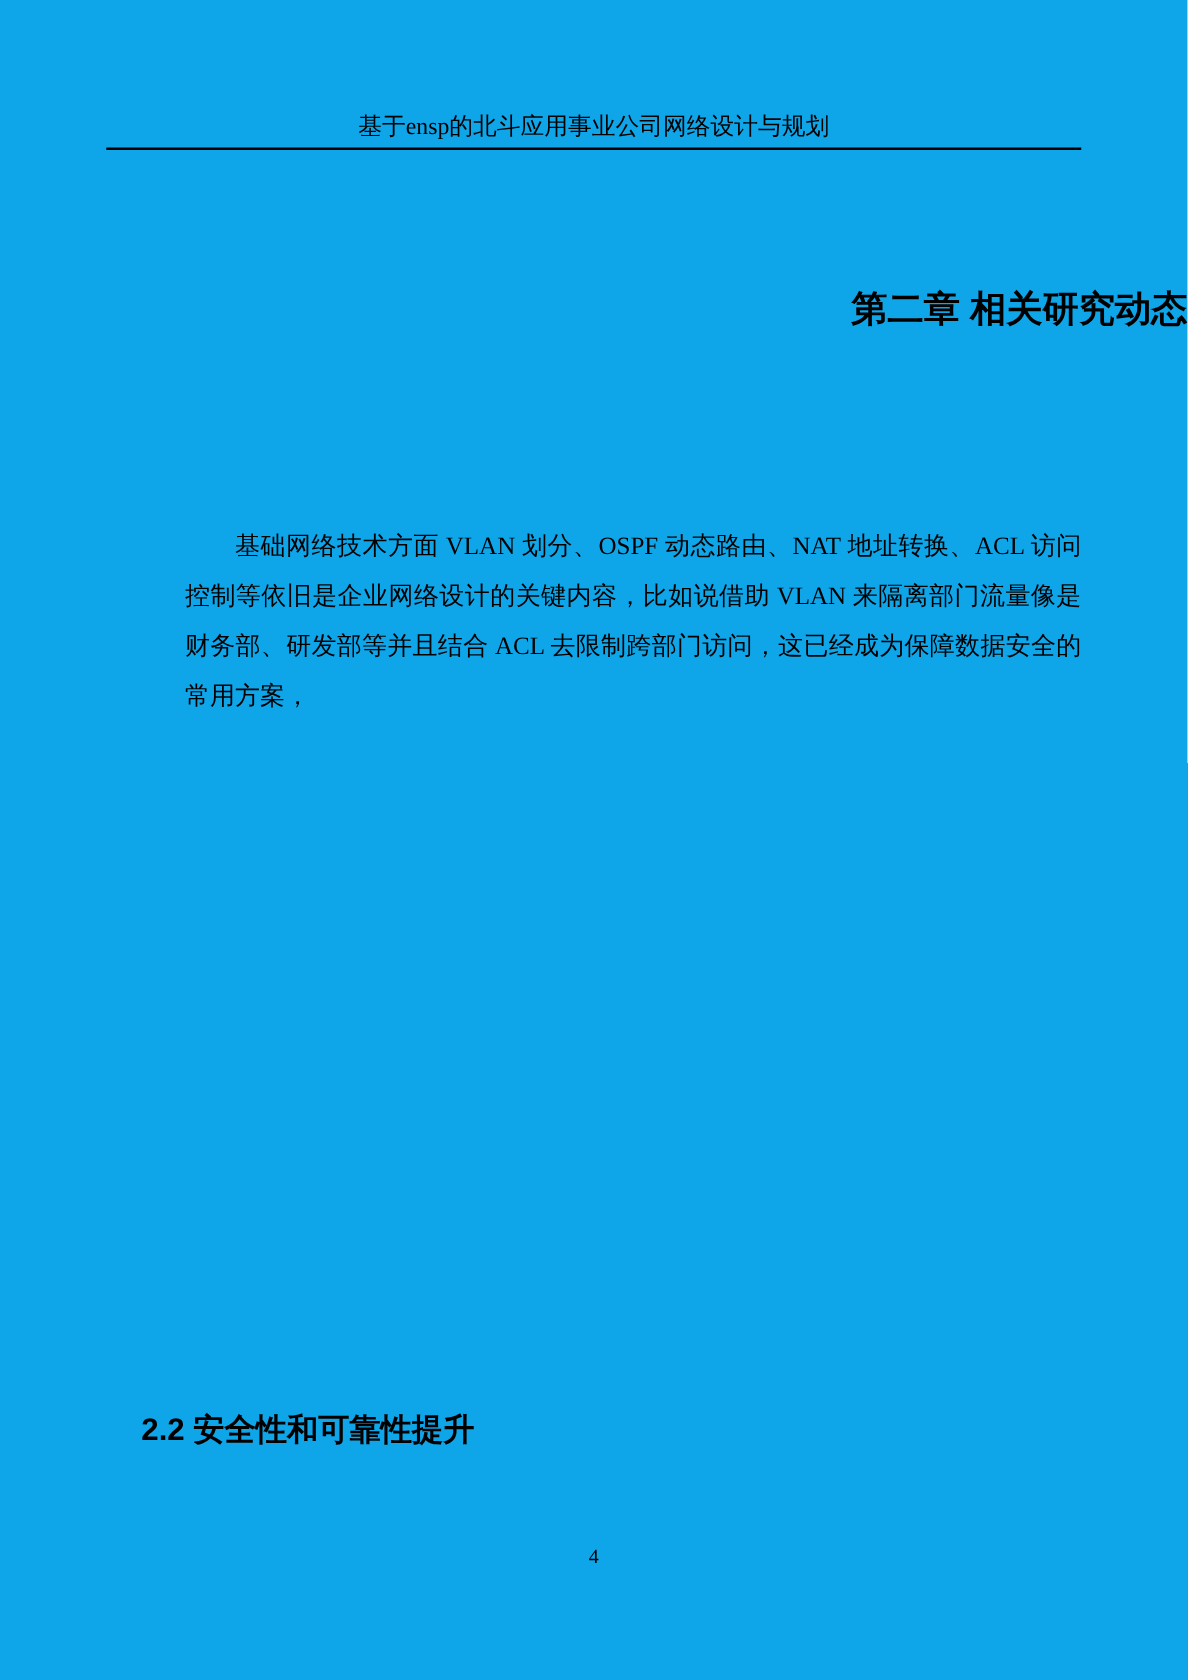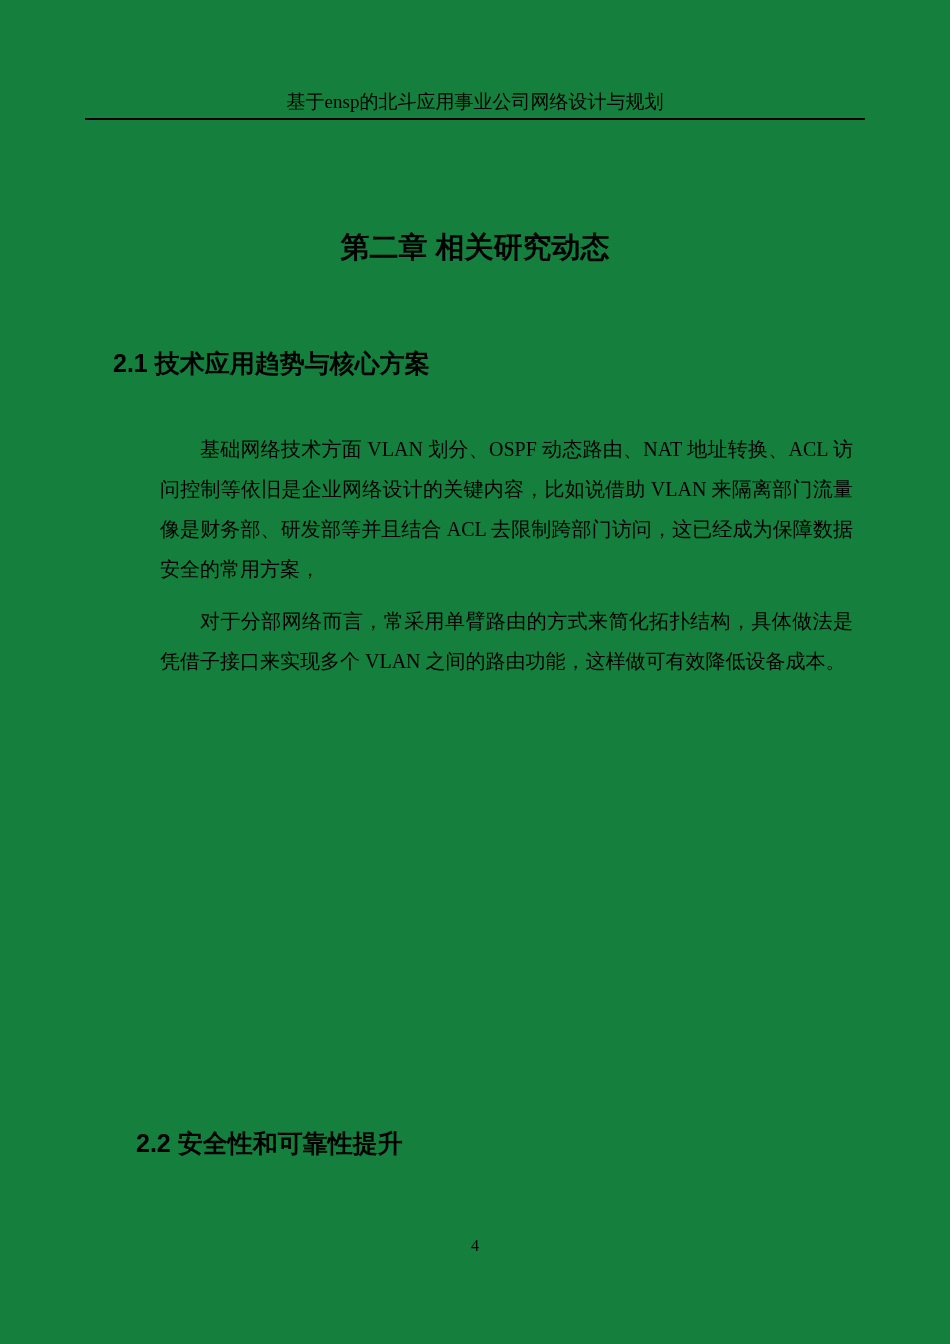--- a/index.html
+++ b/index.html
@@ -4,21 +4,21 @@
 <style>
   html, body {
     margin: 0;
     padding: 0;
     background: #ffffff;
   }
   .page {
     position: relative;
     width: 950px;
     height: 1344px;
-    background: #15803d;
+    background: #0ea5e9;
     overflow: hidden;
     color: #000000;
   }
   .header {
     position: absolute;
     top: 90px;
     left: 85px;
     width: 780px;
     text-align: center;
     font-family: "Liberation Serif", "DejaVu Serif", serif;
@@ -27,51 +27,51 @@
     color: #000;
     border-bottom: 2px solid #000;
     padding-bottom: 3px;
   }
   .chapter-title {
     position: absolute;
     top: 228px;
     left: 0;
     width: 950px;
     margin: 0;
-    text-align: center;
+    text-align: right;
     font-family: "Liberation Sans", "DejaVu Sans", sans-serif;
     font-weight: bold;
     font-size: 29px;
     color: #000;
   }
   .section-heading {
     position: absolute;
     left: 113px;
     margin: 0;
     font-family: "Liberation Sans", "DejaVu Sans", sans-serif;
     font-weight: bold;
     font-size: 25px;
     color: #000;
     white-space: nowrap;
   }
   .section-heading.s21 { top: 347px; }
-  .section-heading.s22 { top: 1127px; margin-left: 23px; }
+  .section-heading.s22 { top: 1127px; }
   .body-text {
     position: absolute;
     top: 417px;
     left: 148px;
     width: 717px;
     font-family: "Liberation Serif", "DejaVu Serif", serif;
     font-size: 20px;
     line-height: 40px;
     text-align: justify;
     color: #000;
   }
   .body-text p {
-    margin: 12px;
+    margin: 0;
     padding: 0;
     text-indent: 40px;
   }
   sup.citation {
     font-size: 12px;
     line-height: 0;
     vertical-align: super;
   }
   .footer {
     position: absolute;
@@ -88,25 +88,23 @@
 <body>
 
 <div class="page">
 
   <div class="header">
     <span>基于ensp的北斗应用事业公司网络设计与规划</span>
   </div>
 
   <h1 class="chapter-title">第二章 相关研究动态</h1>
 
-  <h2 class="section-heading s21">2.1 技术应用趋势与核心方案</h2>
 
   <div class="body-text">
     <p>基础网络技术方面 VLAN 划分、OSPF 动态路由、NAT 地址转换、ACL 访问控制等依旧是企业网络设计的关键内容，比如说借助 VLAN 来隔离部门流量像是财务部、研发部等并且结合 ACL 去限制跨部门访问，这已经成为保障数据安全的常用方案，</p>
-    <p>对于分部网络而言，常采用单臂路由的方式来简化拓扑结构，具体做法是凭借子接口来实现多个 VLAN 之间的路由功能，这样做可有效降低设备成本。</p>
   </div>
 
   <h2 class="section-heading s22">2.2 安全性和可靠性提升</h2>
 
   <div class="footer">
     <span>4</span>
   </div>
 
 </div>
 

